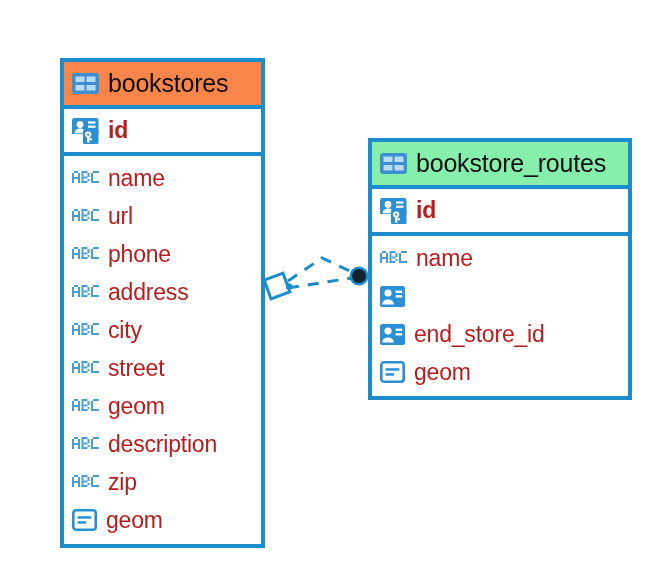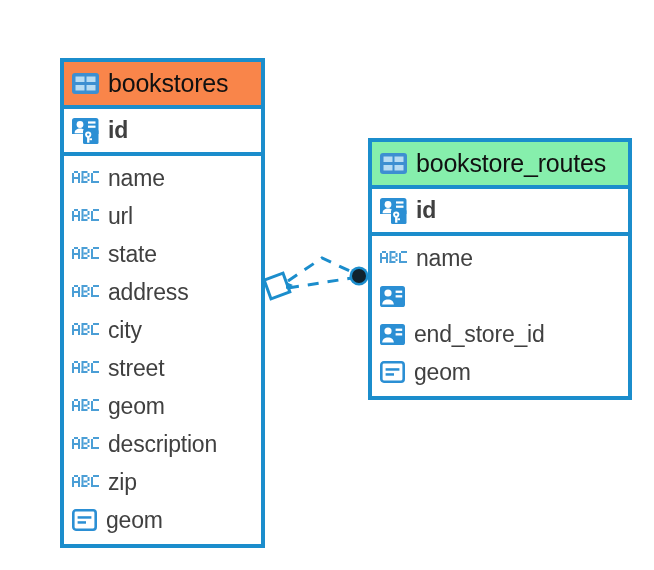--- a/index.html
+++ b/index.html
@@ -59,21 +59,21 @@
     display: flex;
     align-items: center;
     box-sizing: border-box;
     height: 38px;
     padding: 0 8px;
   }
   .pk-section .field-row { height: 43px; }
 
   .field-label {
     font-size: 23px;
-    color: #404040;
+    color: #b91c1c;
     margin-left: 9px;
     white-space: nowrap;
     letter-spacing: -0.2px;
   }
   .field-label.bold { font-weight: bold; }
 
   .fields-section { padding: 3px 0 4px 0; }
 
   
   .icon {
@@ -192,21 +192,21 @@
               <rect x="15.5" y="2" width="2" height="4"></rect>
                 <rect x="11.5" y="5.5" width="4" height="2"></rect>
               <rect x="15.5" y="8" width="2" height="2"></rect>
                 <rect x="9.5" y="10" width="6" height="2"></rect>
               <rect x="21" y="0" width="6" height="2"></rect>
                 <rect x="19" y="2" width="2" height="10"></rect>
               <rect x="21" y="10" width="6" height="2"></rect>
             </g>
           </svg>
         </span>
-        <span class="field-label">state</span>
+        <span class="field-label">phone</span>
       </div>
 
       <div class="field-row">
         <span class="icon">
           <svg width="27" height="14" viewBox="0 0 27 14">
             <g fill="#4a9ed6">
               <rect x="0" y="2" width="2" height="10"></rect>
                 <rect x="2" y="0" width="4" height="2"></rect>
               <rect x="6" y="2" width="2" height="10"></rect>
                 <rect x="2" y="6" width="4" height="2"></rect>

